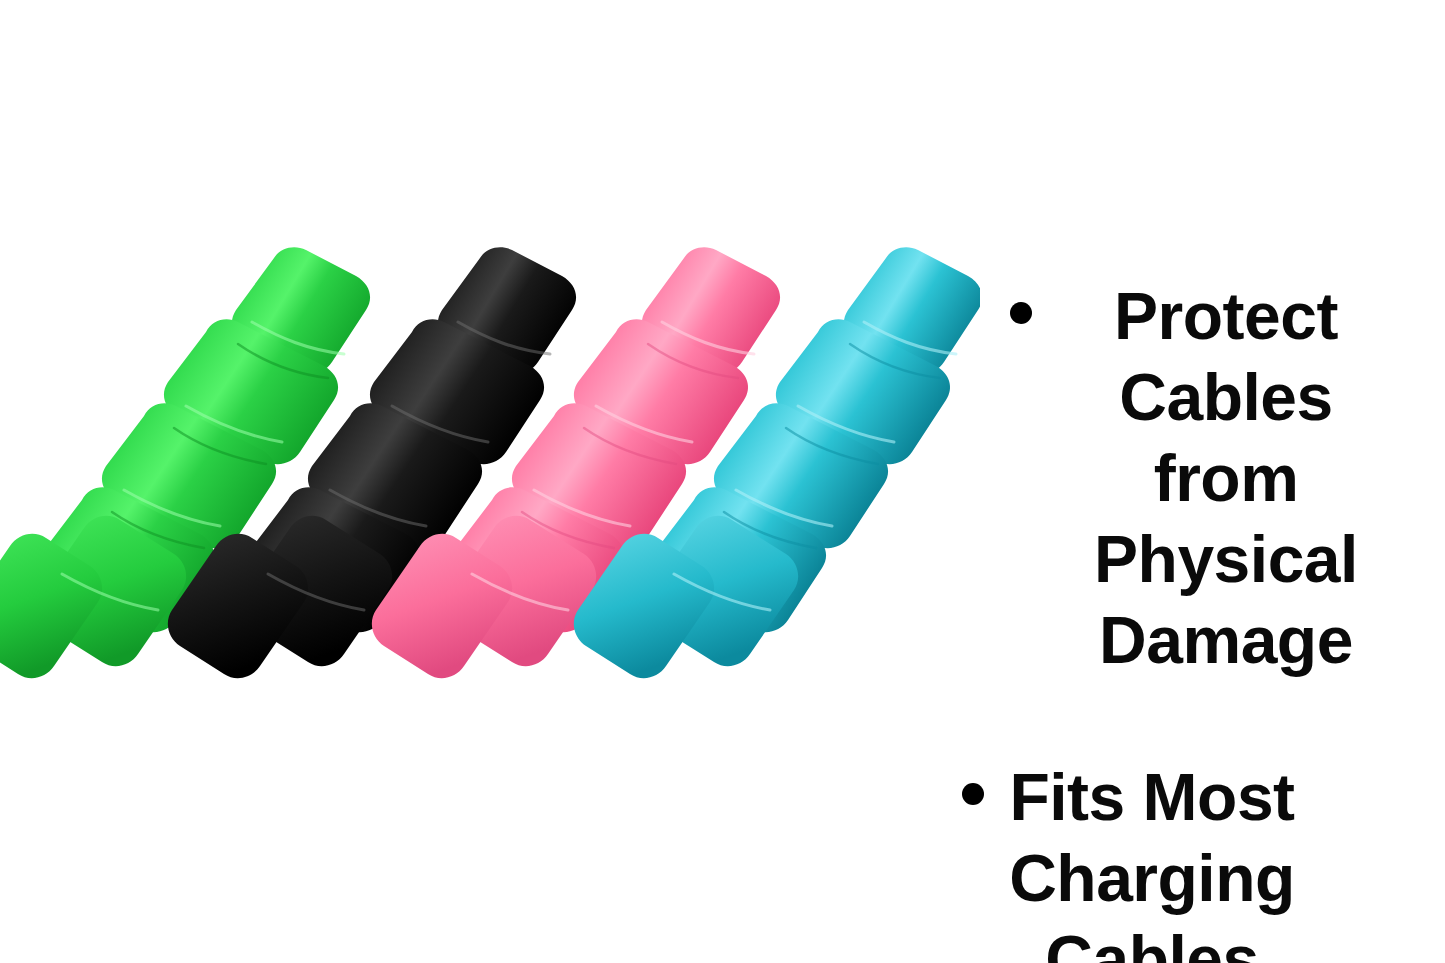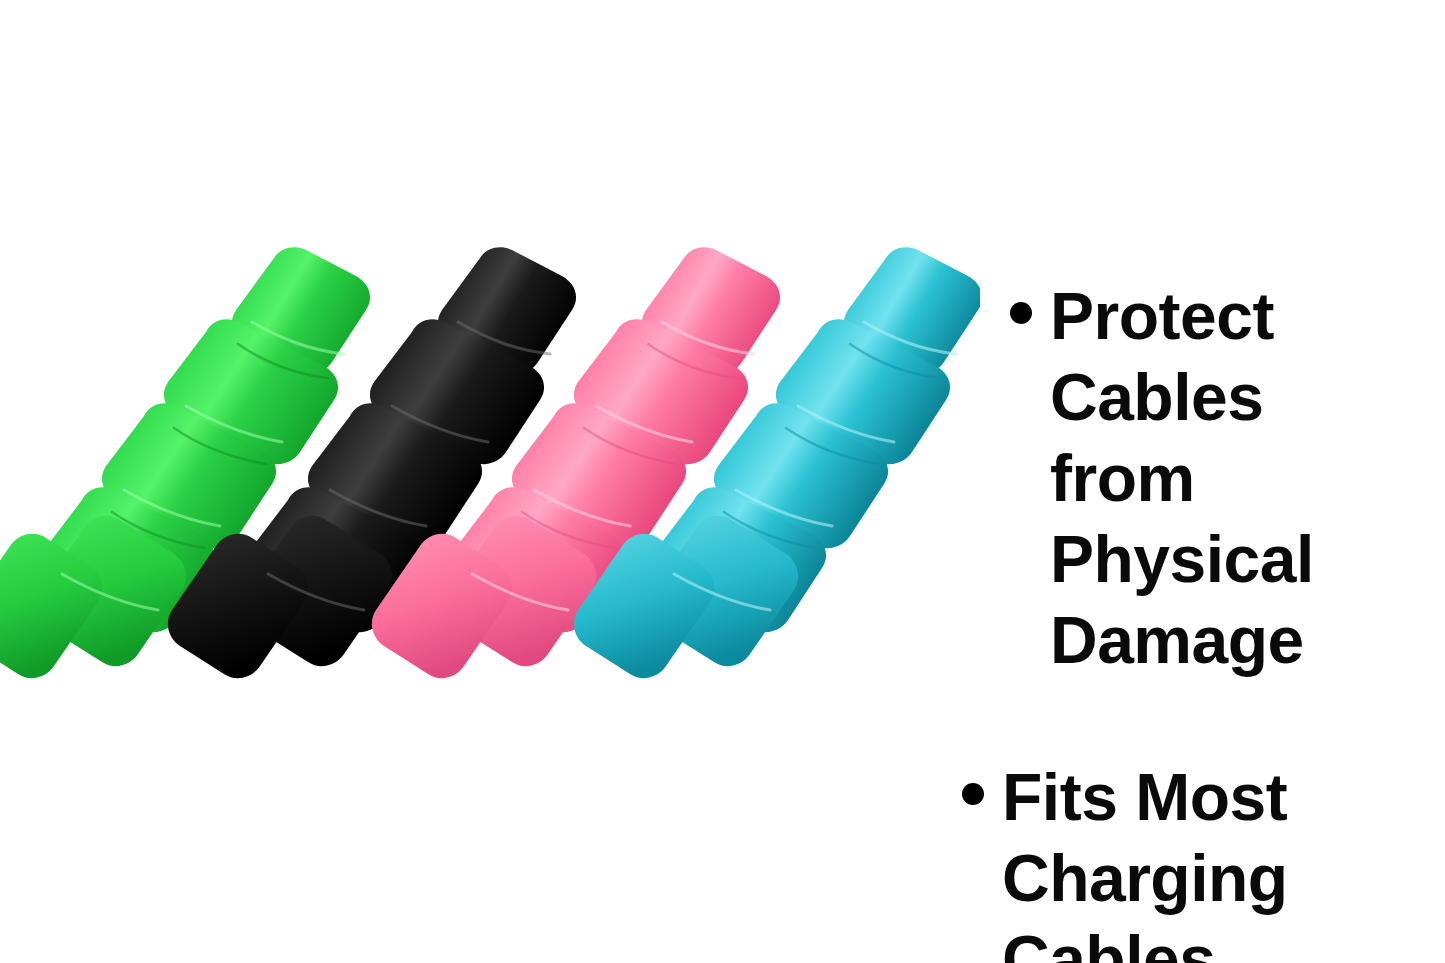--- a/index.html
+++ b/index.html
@@ -8,20 +8,21 @@
     background:#ffffff;
     font-family:"Liberation Sans", sans-serif;
     overflow:hidden;
     position:relative;
   }
 
   .canvas{
     position:absolute;inset:0;
     width:1445px;height:847px;
     background:#ffffff;
+    text-align:center;
   }
 
   
   .product-area{
     position:absolute;
     left:0;top:0;
     width:980px;height:963px;
     overflow:hidden;
   }
   .product-svg{

